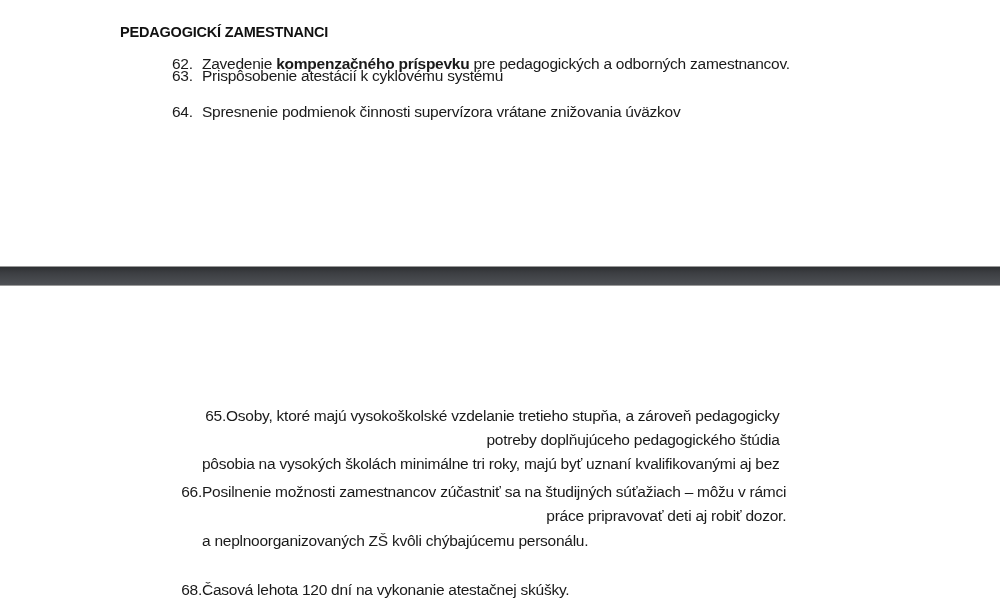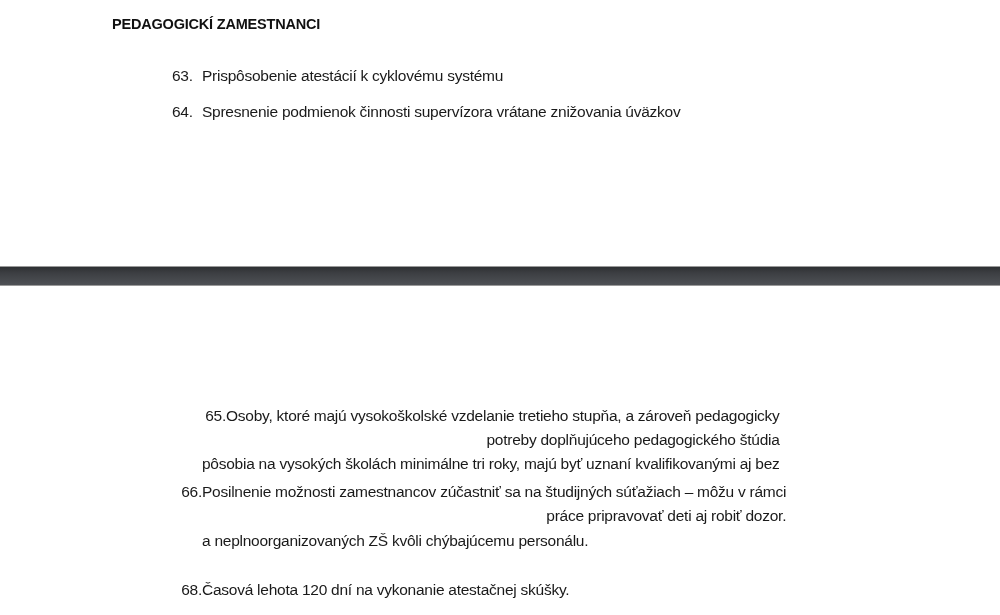--- a/index.html
+++ b/index.html
@@ -25,21 +25,21 @@
     .page-bottom { top: 286px; height: 329px; text-align: right; }
 
     .section-heading {
       position: absolute;
       left: 112px;
       top: 16px;
       font-size: 14.5px;
       font-weight: bold;
       letter-spacing: -0.2px;
       color: #111;
-      margin: 0;
+      margin: 8px;
     }
 
     .item {
       position: absolute;
       left: 172px;
       font-size: 15.5px;
       line-height: 24px;
       letter-spacing: -0.25px;
       color: #1a1a1a;
       white-space: nowrap;
@@ -67,20 +67,25 @@
       border-bottom: 1px solid #9a9a9a;
       background: linear-gradient(to bottom, #2e3033 0%, #3d3f43 35%, #4e5155 100%);
     }
   </style>
 </head>
 <body>
 
 <div class="page page-top">
   <h2 class="section-heading">PEDAGOGICKÍ ZAMESTNANCI</h2>
 
+  <div class="item" style="top:52px;">
+    <span class="line">
+      <span class="num">62.</span><span>Zavedenie </span><b>kompenzačného príspevku</b><span> pre pedagogických a odborných zamestnancov.</span>
+    </span>
+  </div>
 
   <div class="item" style="top:64px;">
     <span class="line">
       <span class="num">63.</span><span>Prispôsobenie atestácií k cyklovému systému</span>
     </span>
   </div>
 
   <div class="item" style="top:100px;">
     <span class="line">
       <span class="num">64.</span><span>Spresnenie podmienok činnosti supervízora vrátane znižovania úväzkov</span>

